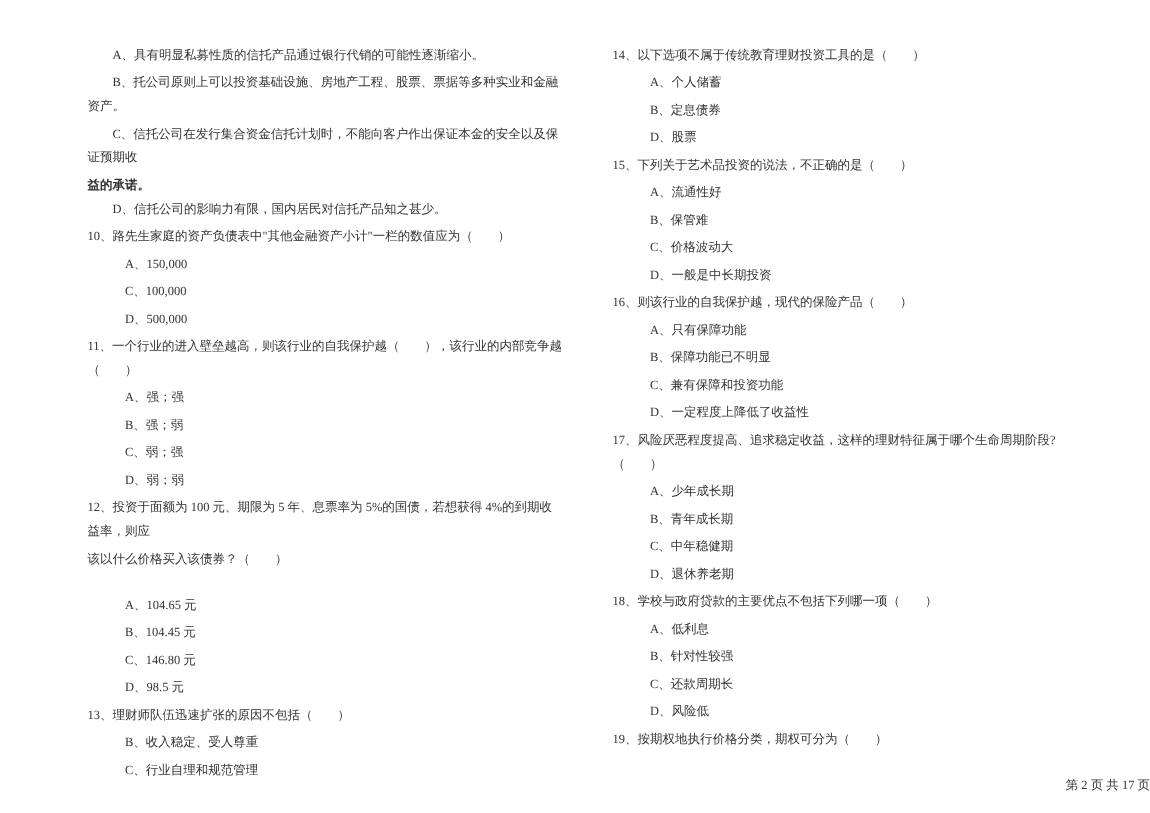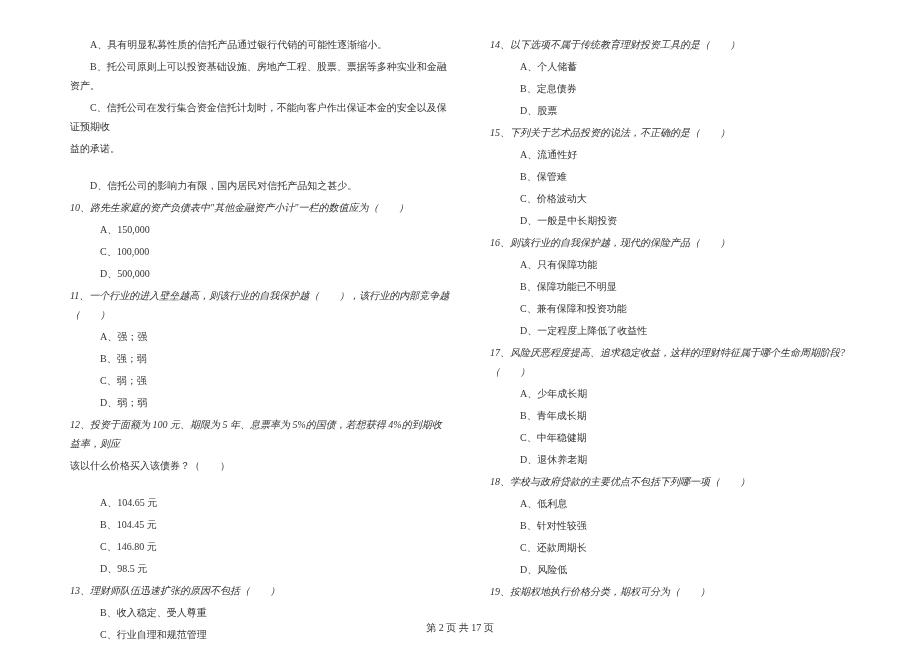--- a/index.html
+++ b/index.html
@@ -23,39 +23,39 @@
     }
     .column {
       flex: 1;
       line-height: 1.9;
     }
     .statement {
       text-indent: 2em;
       margin-bottom: 3px;
     }
     .statement-continue {
-      margin-bottom: 18px;
+      margin-bottom: 0;
+      font-weight: bold;
     }
     .question {
       margin-bottom: 3px;
-      font-style: italic;
     }
     .question-continue {
       margin-bottom: 18px;
     }
     .option {
       padding-left: 3em;
       margin-bottom: 3px;
     }
     .page-footer {
       position: absolute;
       bottom: 15px;
       left: 0;
       right: 0;
-      text-align: center;
+      text-align: right;
       font-size: 10px;
     }
   </style>
 </head>
 <body>
 
 <div class="page-container">
   <div class="column">
     <div class="statement">A、具有明显私募性质的信托产品通过银行代销的可能性逐渐缩小。</div>
     <div class="statement">B、托公司原则上可以投资基础设施、房地产工程、股票、票据等多种实业和金融资产。</div>

